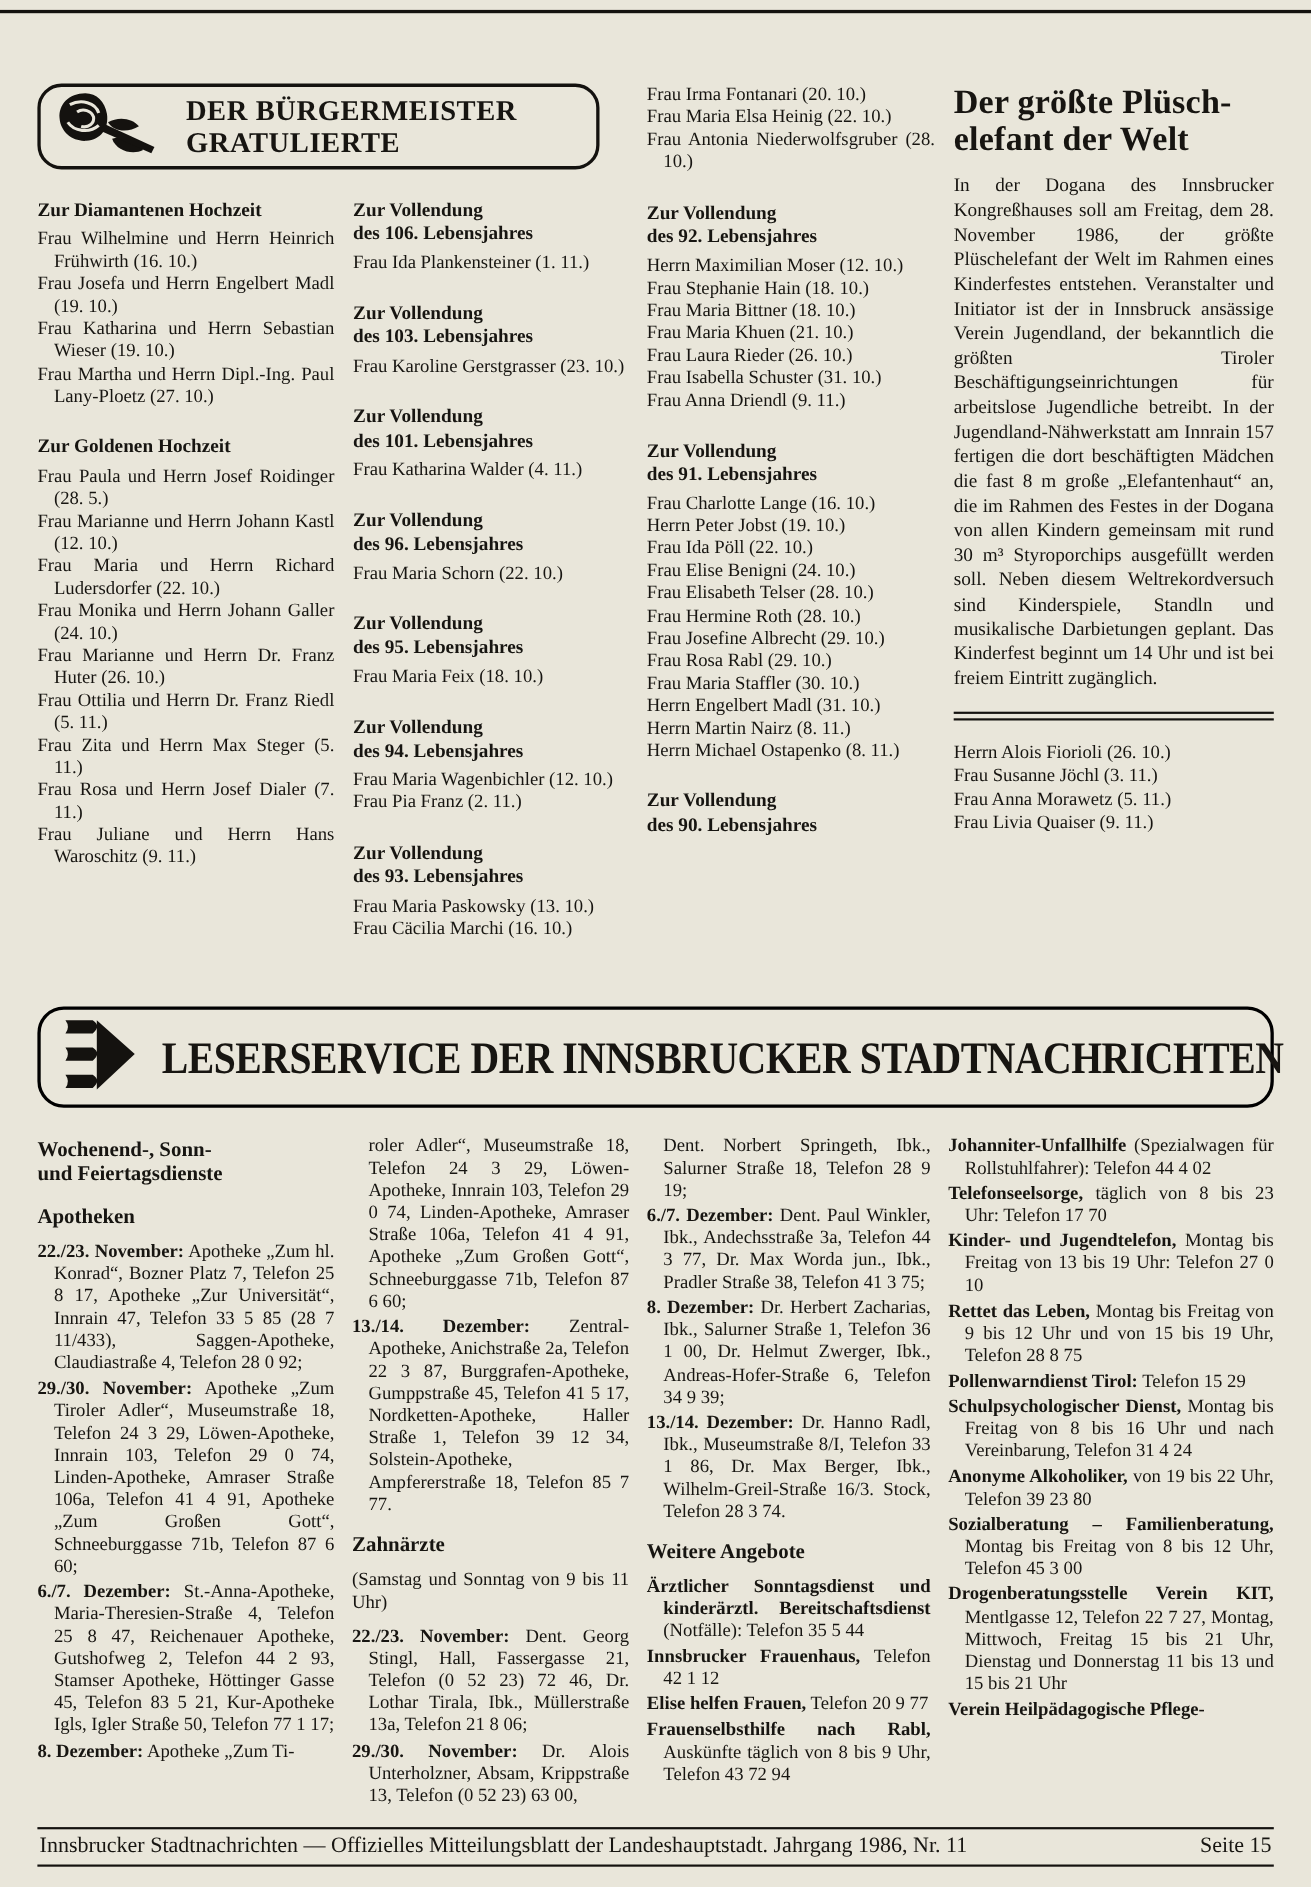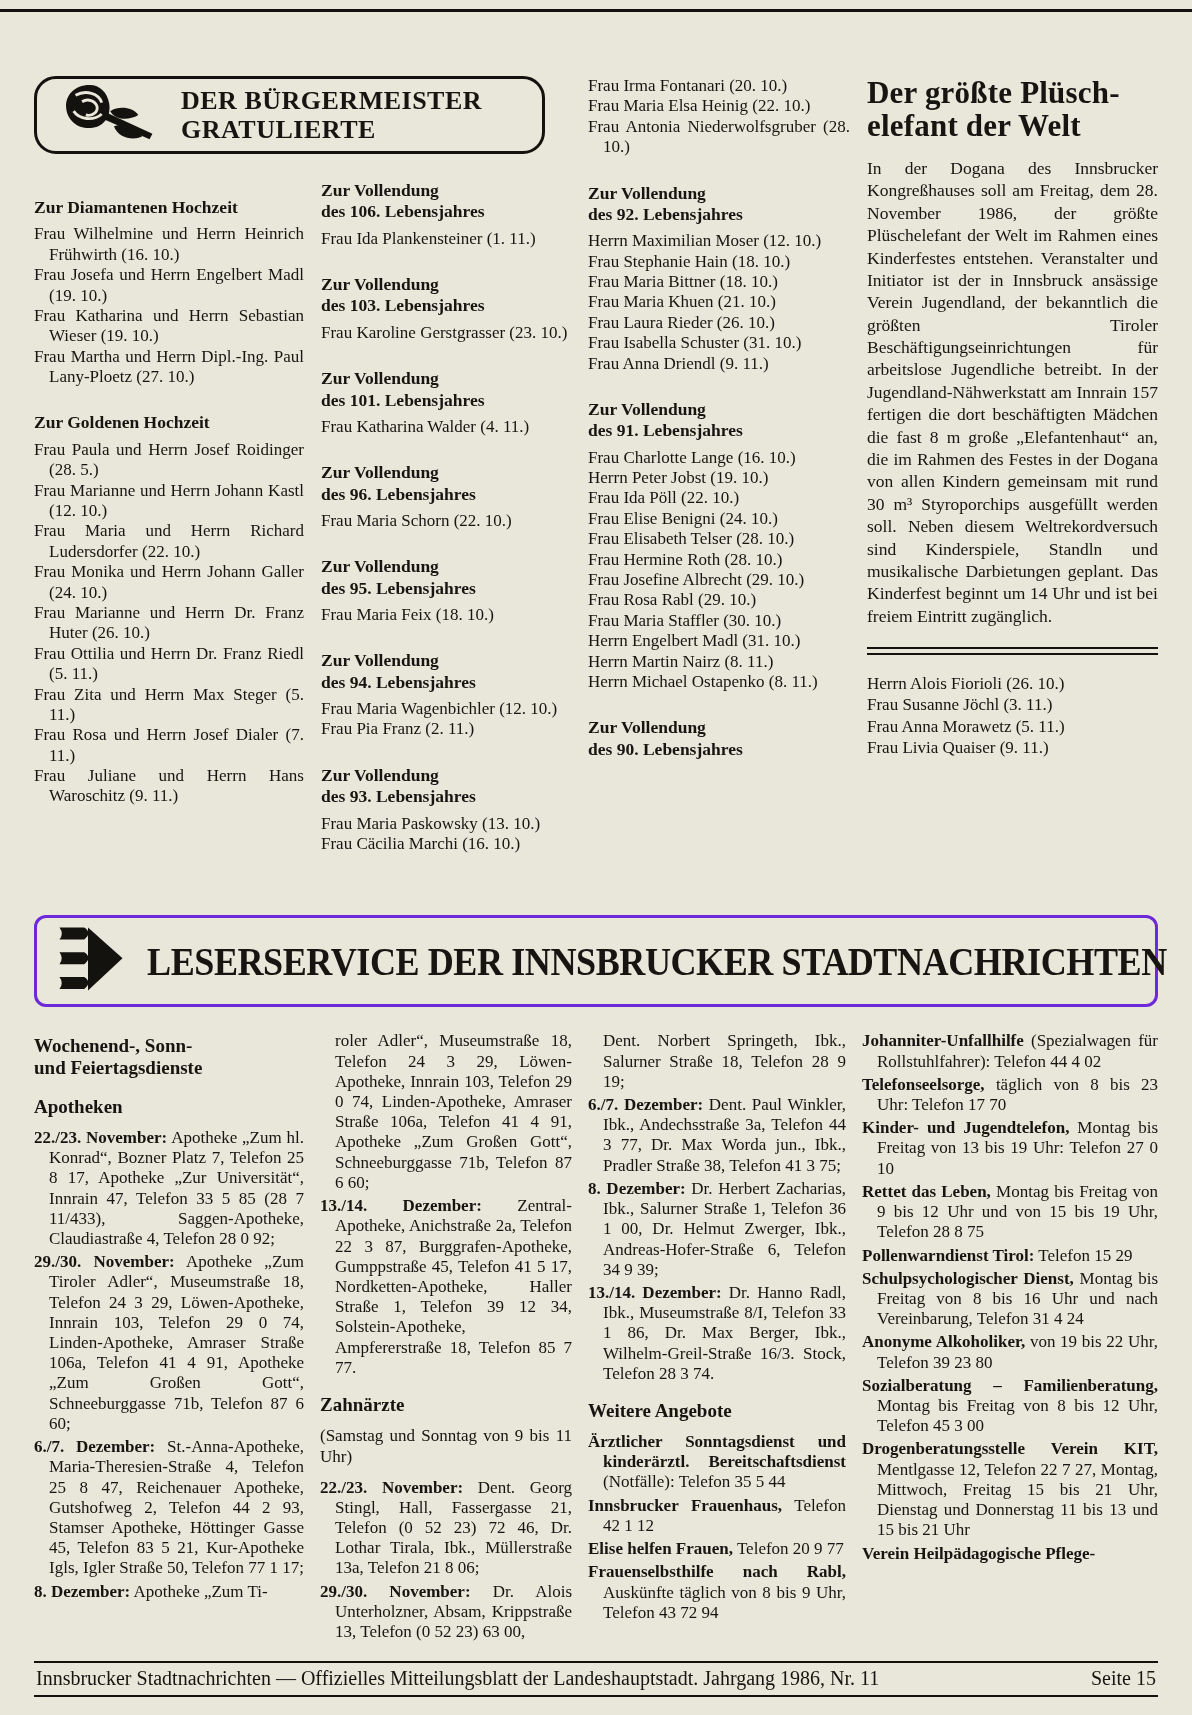--- a/index.html
+++ b/index.html
@@ -22,27 +22,27 @@
     grid-template-rows:auto 1fr;
     margin-top:64px;
     min-height:778px;
   }
   .greeting-box{
     grid-column:1/3;grid-row:1;
     margin-right:26px;margin-bottom:26px;
     border:3px solid #14120f;border-radius:22px;
     height:62px;
     display:flex;align-items:center;gap:16px;
-    padding:5px 24px;
+    padding:5px 12px;
   }
   .greeting-box-title{
     font-weight:bold;font-size:26px;line-height:1.12;
     white-space:pre-line;letter-spacing:.5px;
   }
-  .col1{grid-column:1;grid-row:2;margin-top:17px;}
+  .col1{grid-column:1;grid-row:2;}
   .col2{grid-column:2;grid-row:2;}
   .col3{grid-column:3;grid-row:1/3;}
   .col4{grid-column:4;grid-row:1/3;}
 
   .group{margin-bottom:25px;}
   .group h3{
     font-size:17.5px;margin:0 0 6px 0;line-height:1.22;
     white-space:pre-line;font-weight:bold;
   }
   .entry{
@@ -62,21 +62,21 @@
   }
   .double-rule{
     height:4px;border-top:2.5px solid #14120f;border-bottom:2px solid #14120f;
     margin:20px 0 18px 0;
   }
   .addendum p{margin:0;line-height:1.25;}
 
   
   .banner{
     margin-top:36px;
-    border:3px solid #6d28d9;border-radius:12px;
+    border:3px solid #000000;border-radius:24px;
     height:86px;
     display:flex;align-items:center;gap:20px;
     padding:0 18px;
   }
   .banner-title{
     font-size:41px;font-weight:bold;white-space:nowrap;
     transform:scaleX(.88);transform-origin:left center;
     letter-spacing:-.5px;
   }
 

